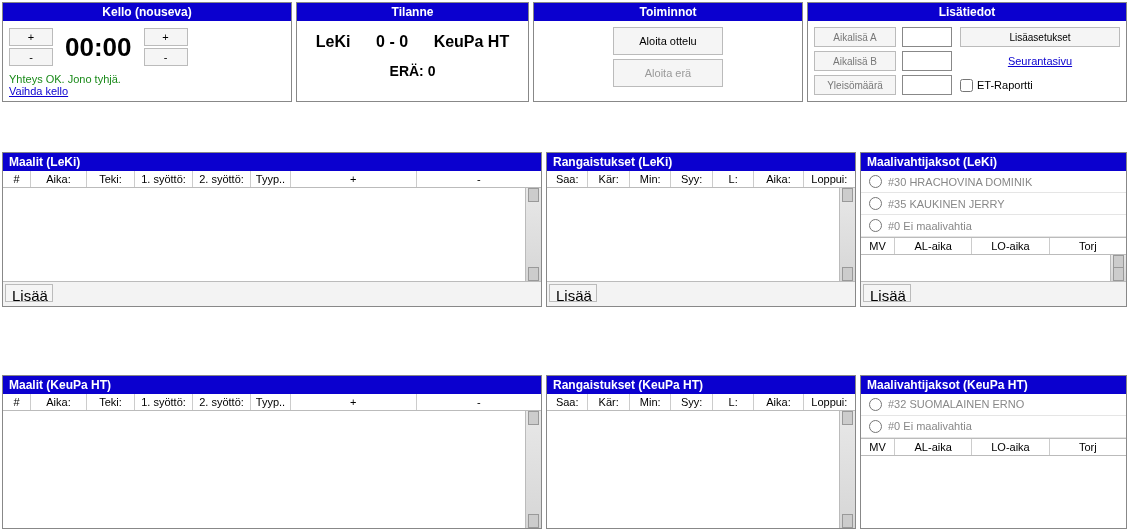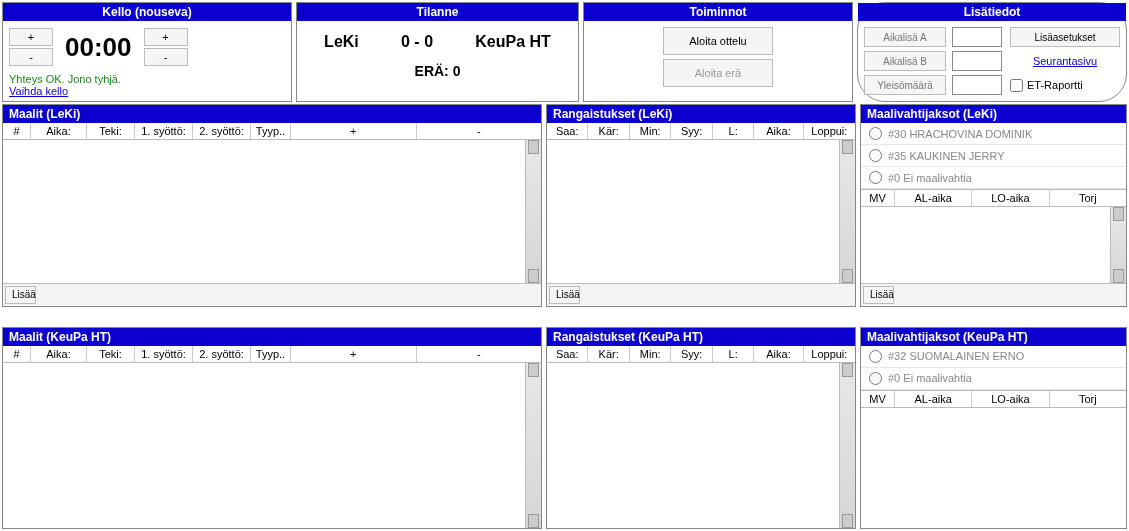--- a/index.html
+++ b/index.html
@@ -1,28 +1,28 @@
 <!DOCTYPE html>
 <html><head>
 <meta charset="utf-8">
 <style>
   * { box-sizing: border-box; margin: 0; padding: 0; font-family: Arial, sans-serif; }
   body { background: #fff; font-size: 12px; }
-  .app { width: 1129px; height: 531px; display: flex; flex-direction: column; }
+  .app { width: 1129px; height: 531px; display: flex; flex-direction: column; gap: 48px; }
 
   
   .top-row { display: flex; gap: 4px; padding: 2px; }
   .panel { border: 1px solid #888; background: #fff; display: flex; flex-direction: column; }
   .panel-header { background: #0b00cf; color: #fff; font-weight: bold; font-size: 12px; text-align: center; padding: 2px 4px; }
   .panel-body { padding: 6px; flex: 1; }
 
   .p-clock { width: 290px; height: 100px; }
   .p-status { flex: 1; height: 100px; }
   .p-actions { width: 270px; height: 100px; }
-  .p-extra  { width: 270px; height: 100px; border-radius: 28px; }
+  .p-extra  { width: 320px; height: 100px; }
 
   .clock-body { display: flex; align-items: center; gap: 6px; }
   .btn-group { display: flex; flex-direction: column; gap: 2px; }
   .btn { background: #f5f5f5; border: 1px solid #bbb; font-size: 11px; padding: 2px 6px; cursor: pointer; text-align: center; }
   .btn.sm { width: 44px; height: 18px; }
   .btn.start { width: 80px; height: 42px; display:flex; align-items:center; justify-content:center; }
   .clock-time { font-size: 26px; font-weight: bold; padding: 0 6px; }
   .clock-footer { display: flex; justify-content: center; font-size: 11px; padding: 0 6px 4px 6px; flex-direction: column; }
   .green { color: #1a8a1a; }
   .link { color: #0b00cf; text-decoration: underline; cursor: pointer; }
@@ -80,21 +80,21 @@
   .gk-cols span:nth-child(4){flex:1; border-right:none;}
 
   .list-area { flex:1; display:flex; min-height:0; }
   .list-blank { flex:1; background:#fff; }
   .scrollbar { width:16px; background:linear-gradient(#e8e8e8,#d6d6d6); border-left:1px solid #bbb; position:relative; }
   .scrollbar::before, .scrollbar::after{ content:''; position:absolute; left:2px; right:2px; height:12px; background:#ccc; border:1px solid #999;}
   .scrollbar::before{ top:0;}
   .scrollbar::after{ bottom:0;}
 
   .sec-footer { border-top:1px solid #bbb; padding:2px; background:#f3f3f3;}
-  .sec-footer .btn { width:31px; height:18px; font-size:10px;}
+  .sec-footer .btn { width:48px; height:18px; font-size:15px;}
 </style>
 </head>
 <body>
 
 <div class="app">
 
   <div class="top-row">
 
     <div class="panel p-clock">
       <div class="panel-header">Kello (nouseva)</div>

